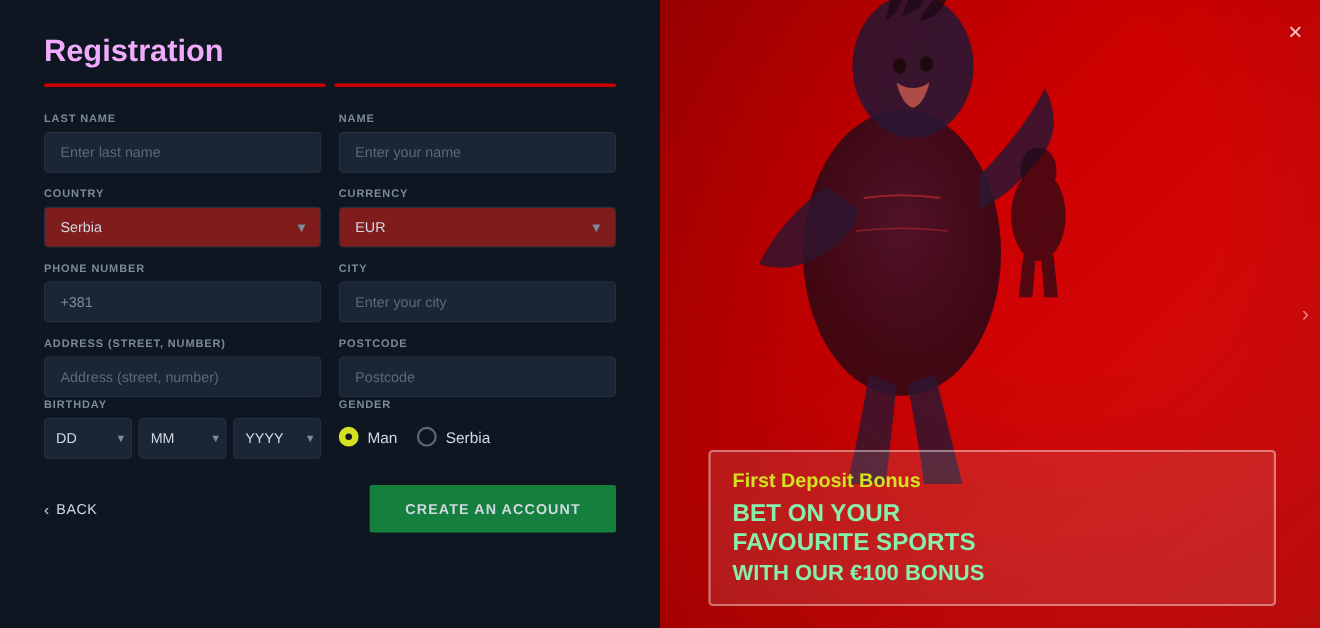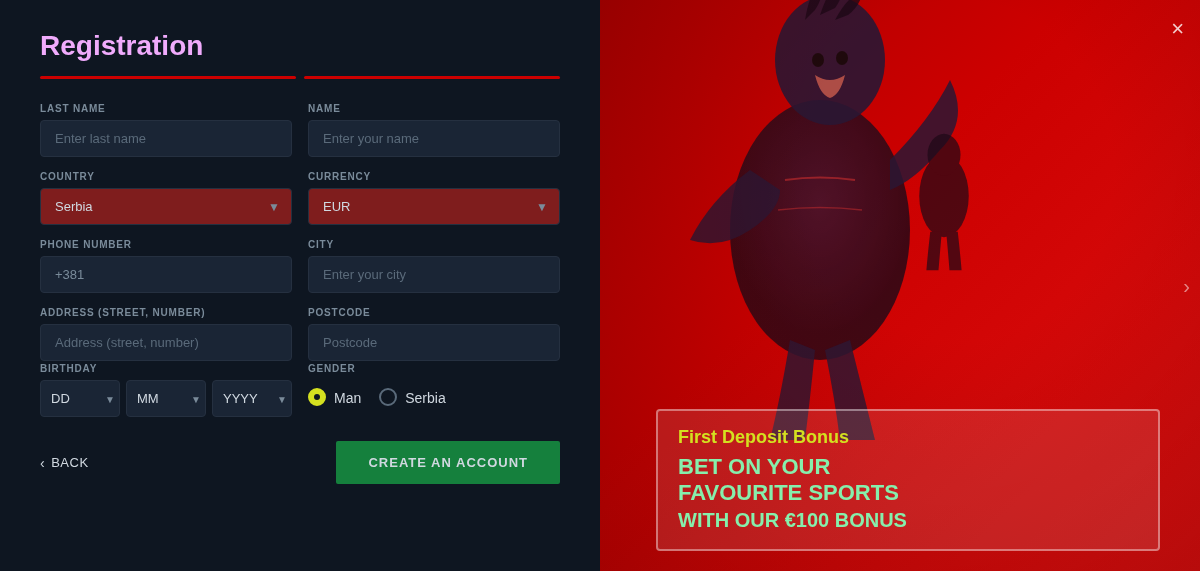--- a/index.html
+++ b/index.html
@@ -238,21 +238,21 @@
       font-size: 22px;
       cursor: pointer;
       z-index: 10;
       opacity: 0.8;
     }
 
     
     .bonus-card {
       position: absolute;
       bottom: 0;
-      left: 16px;
+      left: 4px;
       right: 0;
       background: rgba(255,255,255,0.1);
       border: 2px solid rgba(255,255,255,0.4);
       margin: 0 40px 20px;
       padding: 16px 20px;
       border-radius: 4px;
     }
     .bonus-title {
       color: #d4e020;
       font-size: 18px;

